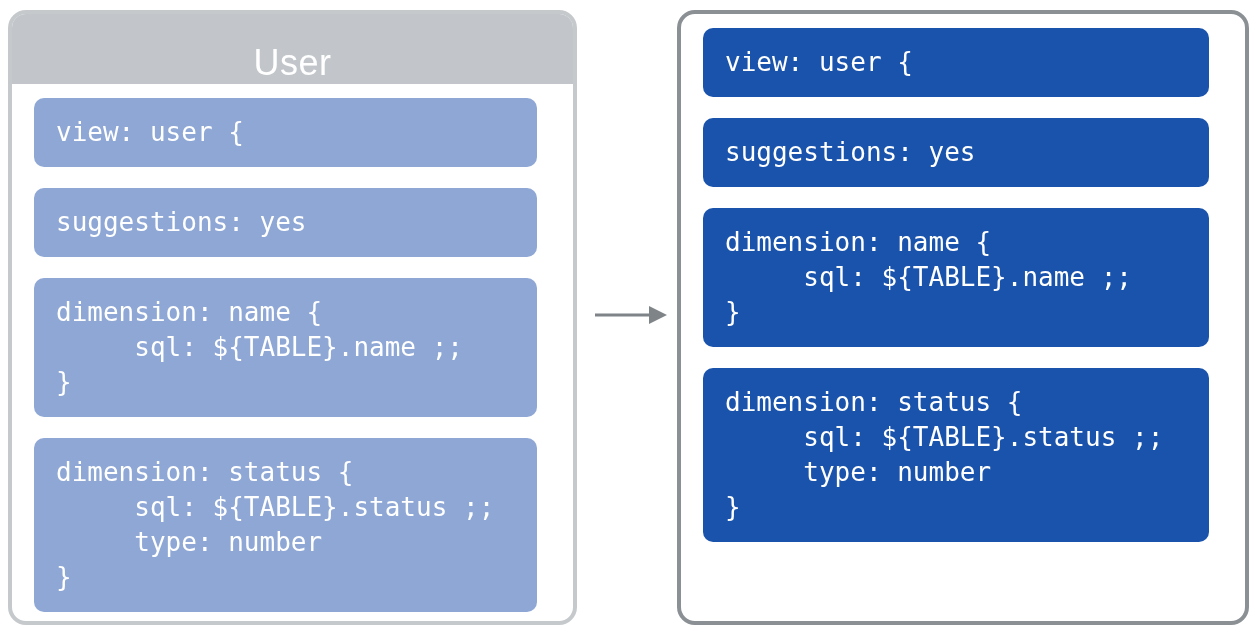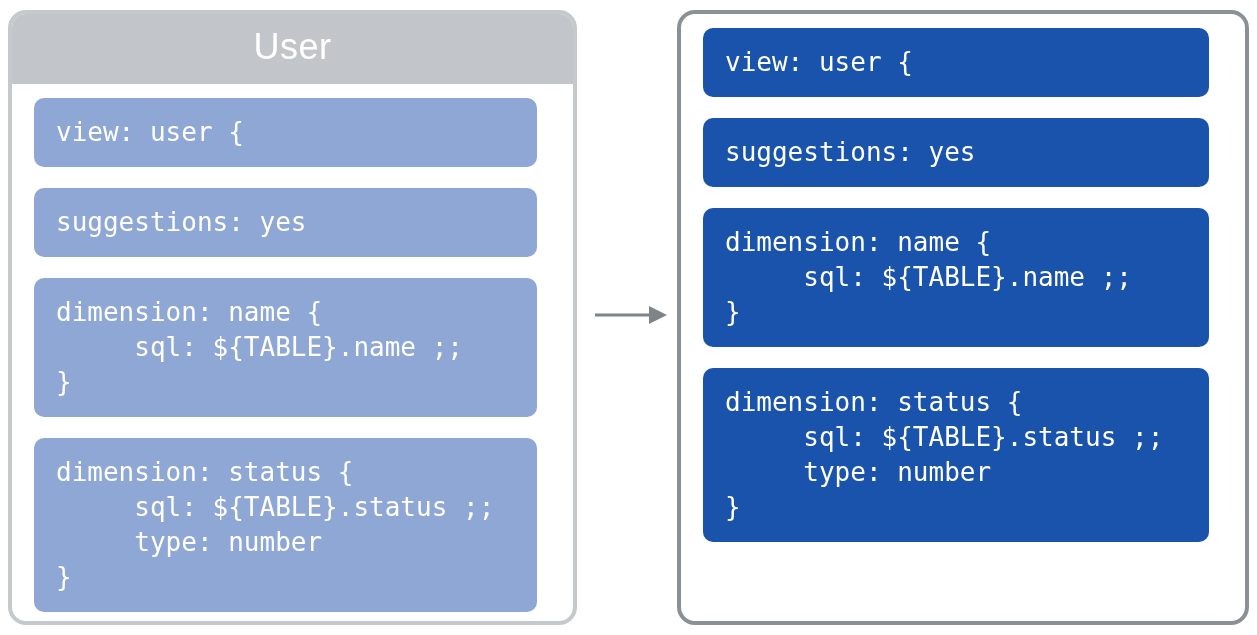--- a/index.html
+++ b/index.html
@@ -25,21 +25,21 @@
   .panel-header{
     height:74px;
     margin:-4px -4px 0 -4px;
     display:flex;align-items:center;justify-content:center;
     border-radius:16px 16px 0 0;
     color:#ffffff;
     font-size:36px;
     font-weight:500;
     letter-spacing:0.5px;
   }
-  .panel.left .panel-header{background:#c2c6ca;}
+  .panel.left .panel-header{background:#c2c6ca;align-items:flex-end;}
   .panel.right .panel-header{background:#81868d;}
   .panel-body{
     display:flex;
     flex-direction:column;
     gap:21px;
     padding:14px 36px 0 22px;
   }
   .code-block{
     border-radius:10px;
     padding:17px 22px;

